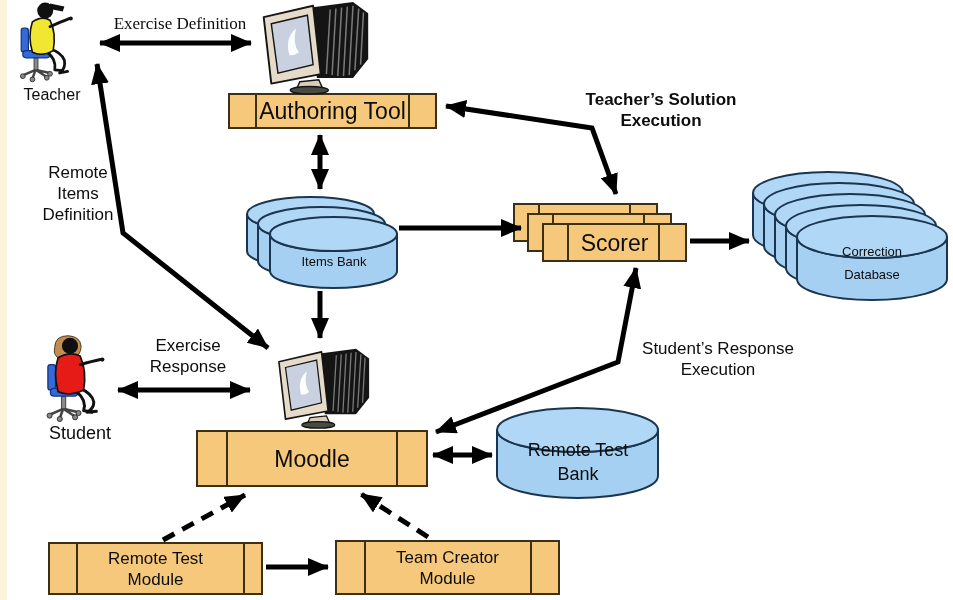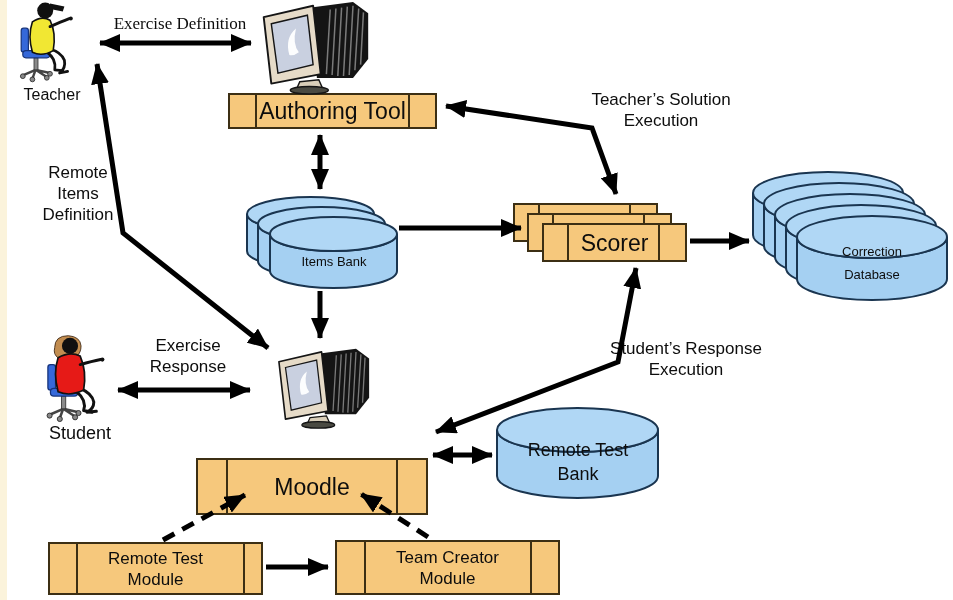--- a/index.html
+++ b/index.html
@@ -156,21 +156,21 @@
   <div class="component" style="left:527px;top:213px;width:145px;height:39px;">
     <div class="vline" style="left:23px;"></div>
     <div class="vline" style="right:25px;"></div>
   </div>
   <div class="component" style="left:542px;top:223px;width:145px;height:39px;">
     <div class="vline" style="left:23px;"></div>
     <div class="vline" style="right:25px;"></div>
     <div class="node-label">Scorer</div>
   </div>
 
-  <div class="component" style="left:196px;top:430px;width:232px;height:57px;margin-top:28px;">
+  <div class="component" style="left:196px;top:430px;width:232px;height:57px;">
     <div class="vline" style="left:28px;"></div>
     <div class="vline" style="right:28px;"></div>
     <div class="node-label">Moodle</div>
   </div>
 
   <div class="component" style="left:48px;top:542px;width:215px;height:53px;">
     <div class="vline" style="left:26px;"></div>
     <div class="vline" style="right:16px;"></div>
     <div class="node-label" style="font-size:17px;line-height:21px;">
       <span>Remote Test</span>
@@ -191,31 +191,31 @@
   <div class="label" style="left:34px;top:423px;width:92px;font-size:18px;">Student</div>
 
   <div class="label" style="left:92px;top:13px;width:176px;font-family:Liberation Serif, serif;">Exercise Definition</div>
 
   <div class="label" style="left:28px;top:162px;width:100px;">
     <div>Remote</div>
     <div>Items</div>
     <div>Definition</div>
   </div>
 
-  <div class="label" style="left:566px;top:89px;width:190px;">
+  <div class="label" style="left:566px;top:89px;width:190px;font-weight:bold;">
     <div>Teacher’s Solution</div>
     <div>Execution</div>
   </div>
 
   <div class="label" style="left:136px;top:335px;width:104px;">
     <div>Exercise</div>
     <div>Response</div>
   </div>
 
-  <div class="label" style="left:590px;top:338px;width:192px;">
+  <div class="label" style="left:622px;top:338px;width:192px;">
     <div>Student’s Response</div>
     <div>Execution</div>
   </div>
 
   <div class="label big" style="left:272px;top:250px;width:124px;">Items Bank</div>
 
   <div class="label big" style="left:798px;top:240px;width:148px;">
     <div>Correction</div>
     <div>Database</div>
   </div>

